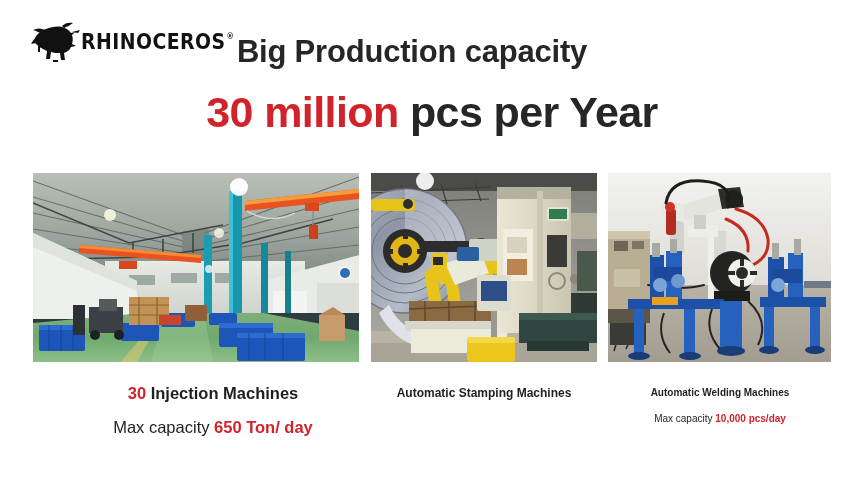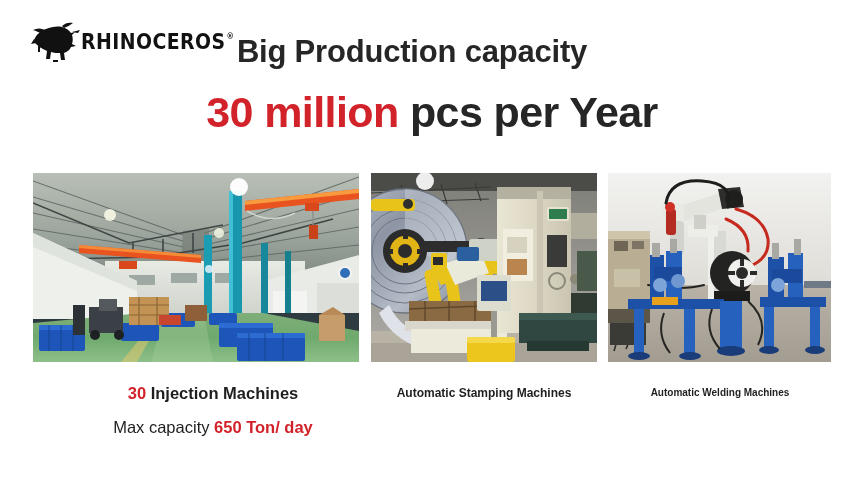--- a/index.html
+++ b/index.html
@@ -456,13 +456,16 @@
 <div class="cap" id="cap-2">
   <div class="line1">
     <span class="b">Automatic Stamping Machines</span>
   </div>
 </div>
 
 <div class="cap" id="cap-3">
   <div class="line1">
     <span class="b">Automatic Welding Machines</span>
   </div>
+  <div class="line2">
+    <span class="reg">Max capacity </span><span class="red">10,000 pcs/day</span>
+  </div>
 </div>
 
 </body></html>

